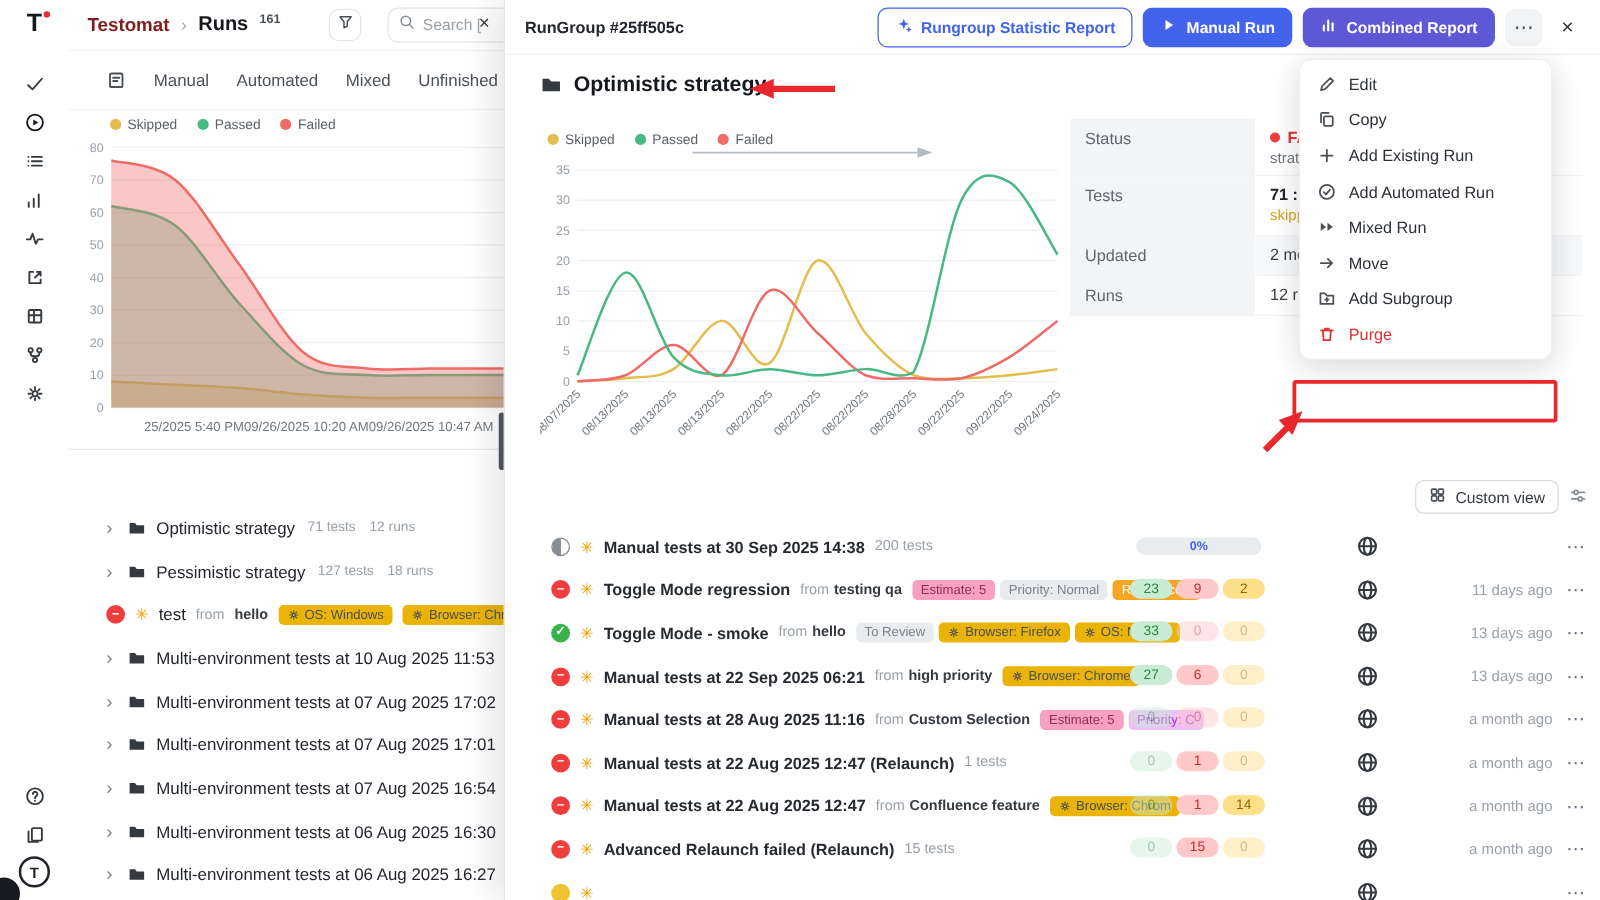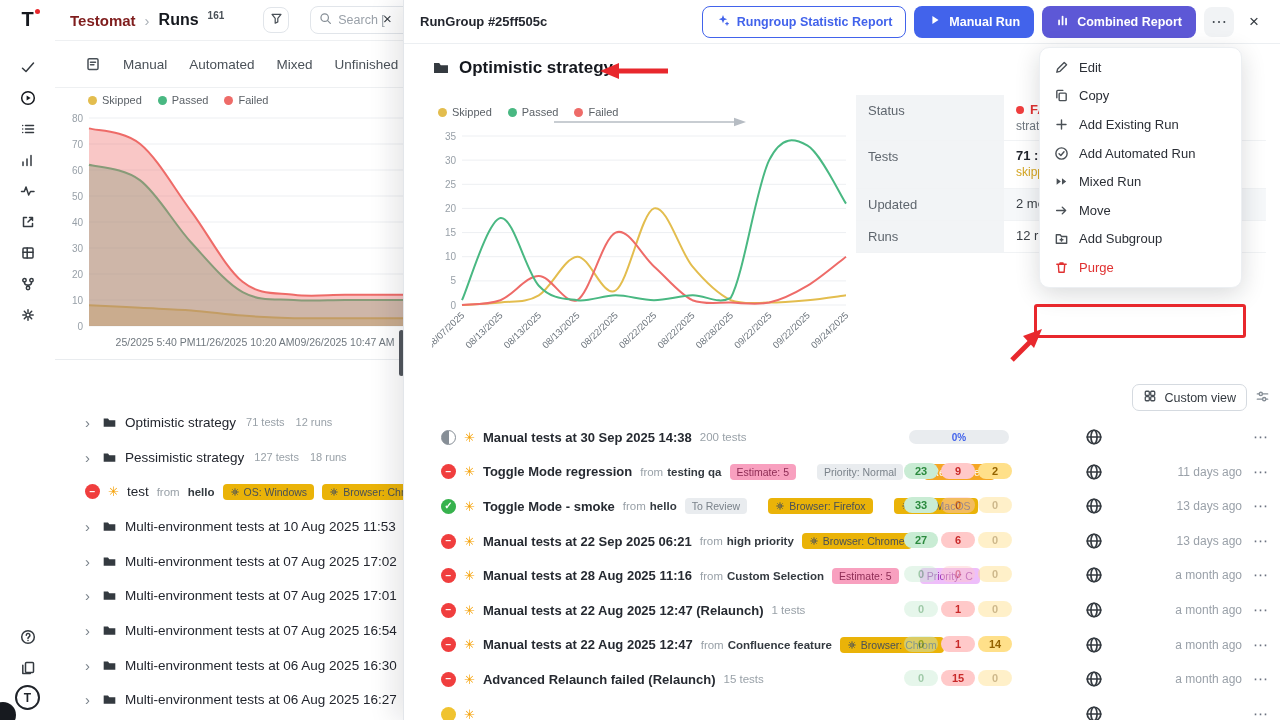--- a/index.html
+++ b/index.html
@@ -72,21 +72,21 @@
 .st.skipped{background:#f0c330}
 .st.pending{background:linear-gradient(90deg,#868e96 50%,#fff 50%);border:1.5px solid #868e96}
 .spark{color:#f59f00;font-size:13px;line-height:1;flex:none}
 .badge{font-size:10.5px;padding:2px 7px;border-radius:4px;white-space:nowrap;display:inline-flex;align-items:center}
 .badge svg{width:10px;height:10px;margin-right:4px}
 .badge.estimate{background:#f8a0bf;color:#87275000;color:#8f2d56}
 .badge.neutral{background:#e9ecef;color:#7a828a}
 .badge.references{background:#f5a623;color:#fff}
 .badge.purple{background:#eebefa;color:#9c36b5}
 .badge.env{background:#eab308;color:#495057}
-.pill{min-width:34px;padding:2px 4px;text-align:center;border-radius:9px;font-size:11px;font-weight:700}
+.pill{min-width:34px;padding:2px 4px;text-align:center;border-radius:9px;font-size:11px;font-weight:400}
 .pill.g{background:#c9ecd4;color:#2b8a3e}
 .pill.r{background:#ffc9c9;color:#c92a2a}
 .pill.y{background:#ffe08a;color:#946300}
 .pill.zero{opacity:.45}
 
 
 .slideover{position:absolute;left:403px;top:0;width:877px;height:720px;background:#fff;z-index:10;
   border-left:1px solid #e3e6ea;box-shadow:-10px 0 24px rgba(20,24,31,.10)}
 .so-header{position:absolute;left:0;top:0;width:100%;height:44px;display:flex;align-items:center;
   padding:0 14px 0 16px;border-bottom:1px solid #eceff2}
@@ -141,21 +141,21 @@
   cursor:pointer;font-family:"Liberation Sans",sans-serif;z-index:5}
 .custom-view svg{width:14px;height:14px;color:#495057}
 .sliders-ic{position:absolute;right:10px;top:389px;color:#868e96;cursor:pointer;z-index:5}
 .sliders-ic svg{width:15px;height:15px}
 
 .run-list{position:absolute;left:0;top:420px;width:100%;height:300px;overflow:hidden;z-index:4}
 .run-row{position:relative;height:34.6px}
 .run-left{position:absolute;left:37px;top:0;height:100%;display:flex;align-items:center;gap:8px;white-space:nowrap}
 .run-title{font-size:13px;font-weight:600;color:#262a31;cursor:pointer}
 .run-sub{display:inline-flex;align-items:center;gap:4px}
-.run-badges{display:inline-flex;gap:21px}
+.run-badges{display:inline-flex;gap:4px}
 .cell-progress{position:absolute;left:505px;top:10px;width:100px;height:14px;background:#e9ecef;border-radius:7px;
   display:flex;align-items:center;justify-content:center}
 .cell-progress span{font-size:10px;font-weight:700;color:#4263eb}
 .cell-pills{position:absolute;left:500px;top:8px;display:flex;gap:3px}
 .cell-globe{position:absolute;left:681px;top:8px;color:#343a40;display:flex}
 .cell-globe svg{width:18px;height:18px}
 .cell-time{position:absolute;right:38px;top:10px;font-size:12px;color:#9aa1a9}
 .cell-dots{position:absolute;right:12px;top:8px;font-size:15px;color:#6b7280;cursor:pointer}
 </style>
 </head>
@@ -321,21 +321,21 @@
           <text x="28" y="11.5" font-size="10" fill="#98a0a8" text-anchor="end">80</text>
           <path d="M34.0,195.2C42.5,195.6 68.1,196.9 85.2,197.8C102.3,198.7 119.3,199.1 136.4,200.4C153.5,201.7 170.5,204.3 187.6,205.6C204.7,206.9 221.7,207.8 238.8,208.2C255.9,208.6 272.9,208.2 290.0,208.2C307.1,208.2 324.1,208.2 341.2,208.2C358.3,208.2 375.3,208.2 392.4,208.2C409.5,208.2 426.5,208.2 443.6,208.2C460.7,208.2 477.7,208.2 494.8,208.2C511.9,208.2 537.5,208.2 546.0,208.2 L 546.0 216.0 L 34.0 216.0 Z" fill="#e3bd4e" fill-opacity="0.38" stroke="none"></path>
           <path d="M34.0,195.2C42.5,195.6 68.1,196.9 85.2,197.8C102.3,198.7 119.3,199.1 136.4,200.4C153.5,201.7 170.5,204.3 187.6,205.6C204.7,206.9 221.7,207.8 238.8,208.2C255.9,208.6 272.9,208.2 290.0,208.2C307.1,208.2 324.1,208.2 341.2,208.2C358.3,208.2 375.3,208.2 392.4,208.2C409.5,208.2 426.5,208.2 443.6,208.2C460.7,208.2 477.7,208.2 494.8,208.2C511.9,208.2 537.5,208.2 546.0,208.2" stroke="#e3bd4e" stroke-width="2" fill="none"></path>
           <path d="M34.0,54.8C42.5,57.4 68.1,57.4 85.2,70.4C102.3,83.4 119.3,114.2 136.4,132.8C153.5,151.4 170.5,172.7 187.6,182.2C204.7,191.7 221.7,188.7 238.8,190.0C255.9,191.3 272.9,190.0 290.0,190.0C307.1,190.0 324.1,190.0 341.2,190.0C358.3,190.0 375.3,190.0 392.4,190.0C409.5,190.0 426.5,190.0 443.6,190.0C460.7,190.0 477.7,190.0 494.8,190.0C511.9,190.0 537.5,190.0 546.0,190.0 L 546.0 216.0 L 34.0 216.0 Z" fill="#49b882" fill-opacity="0.38" stroke="none"></path>
           <path d="M34.0,54.8C42.5,57.4 68.1,57.4 85.2,70.4C102.3,83.4 119.3,114.2 136.4,132.8C153.5,151.4 170.5,172.7 187.6,182.2C204.7,191.7 221.7,188.7 238.8,190.0C255.9,191.3 272.9,190.0 290.0,190.0C307.1,190.0 324.1,190.0 341.2,190.0C358.3,190.0 375.3,190.0 392.4,190.0C409.5,190.0 426.5,190.0 443.6,190.0C460.7,190.0 477.7,190.0 494.8,190.0C511.9,190.0 537.5,190.0 546.0,190.0" stroke="#49b882" stroke-width="2" fill="none"></path>
           <path d="M34.0,18.4C42.5,21.0 68.1,20.1 85.2,34.0C102.3,47.9 119.3,78.6 136.4,101.6C153.5,124.6 170.5,157.9 187.6,171.8C204.7,185.7 221.7,182.6 238.8,184.8C255.9,187.0 272.9,184.8 290.0,184.8C307.1,184.8 324.1,184.8 341.2,184.8C358.3,184.8 375.3,184.8 392.4,184.8C409.5,184.8 426.5,184.8 443.6,184.8C460.7,184.8 477.7,184.8 494.8,184.8C511.9,184.8 537.5,184.8 546.0,184.8 L 546.0 216.0 L 34.0 216.0 Z" fill="#ee6b68" fill-opacity="0.38" stroke="none"></path>
           <path d="M34.0,18.4C42.5,21.0 68.1,20.1 85.2,34.0C102.3,47.9 119.3,78.6 136.4,101.6C153.5,124.6 170.5,157.9 187.6,171.8C204.7,185.7 221.7,182.6 238.8,184.8C255.9,187.0 272.9,184.8 290.0,184.8C307.1,184.8 324.1,184.8 341.2,184.8C358.3,184.8 375.3,184.8 392.4,184.8C409.5,184.8 426.5,184.8 443.6,184.8C460.7,184.8 477.7,184.8 494.8,184.8C511.9,184.8 537.5,184.8 546.0,184.8" stroke="#ee6b68" stroke-width="2" fill="none"></path>
         </svg>
       <div class="xlabels">
         <span>25/2025 5:40 PM</span>
-        <span>11/26/2025 10:20 AM</span>
+        <span>09/26/2025 10:20 AM</span>
         <span>09/26/2025 10:47 AM</span>
       </div>
     </div>
 
     <div class="scroll-thumb"></div>
     <div class="folder-list" id="folder-list">
         <div class="folder-row">
     <span class="chev">›</span>
     <span class="f-ic">
             <svg viewBox="0 0 16 16" fill="none" stroke="currentColor" stroke-width="1.5" stroke-linecap="round" stroke-linejoin="round">

